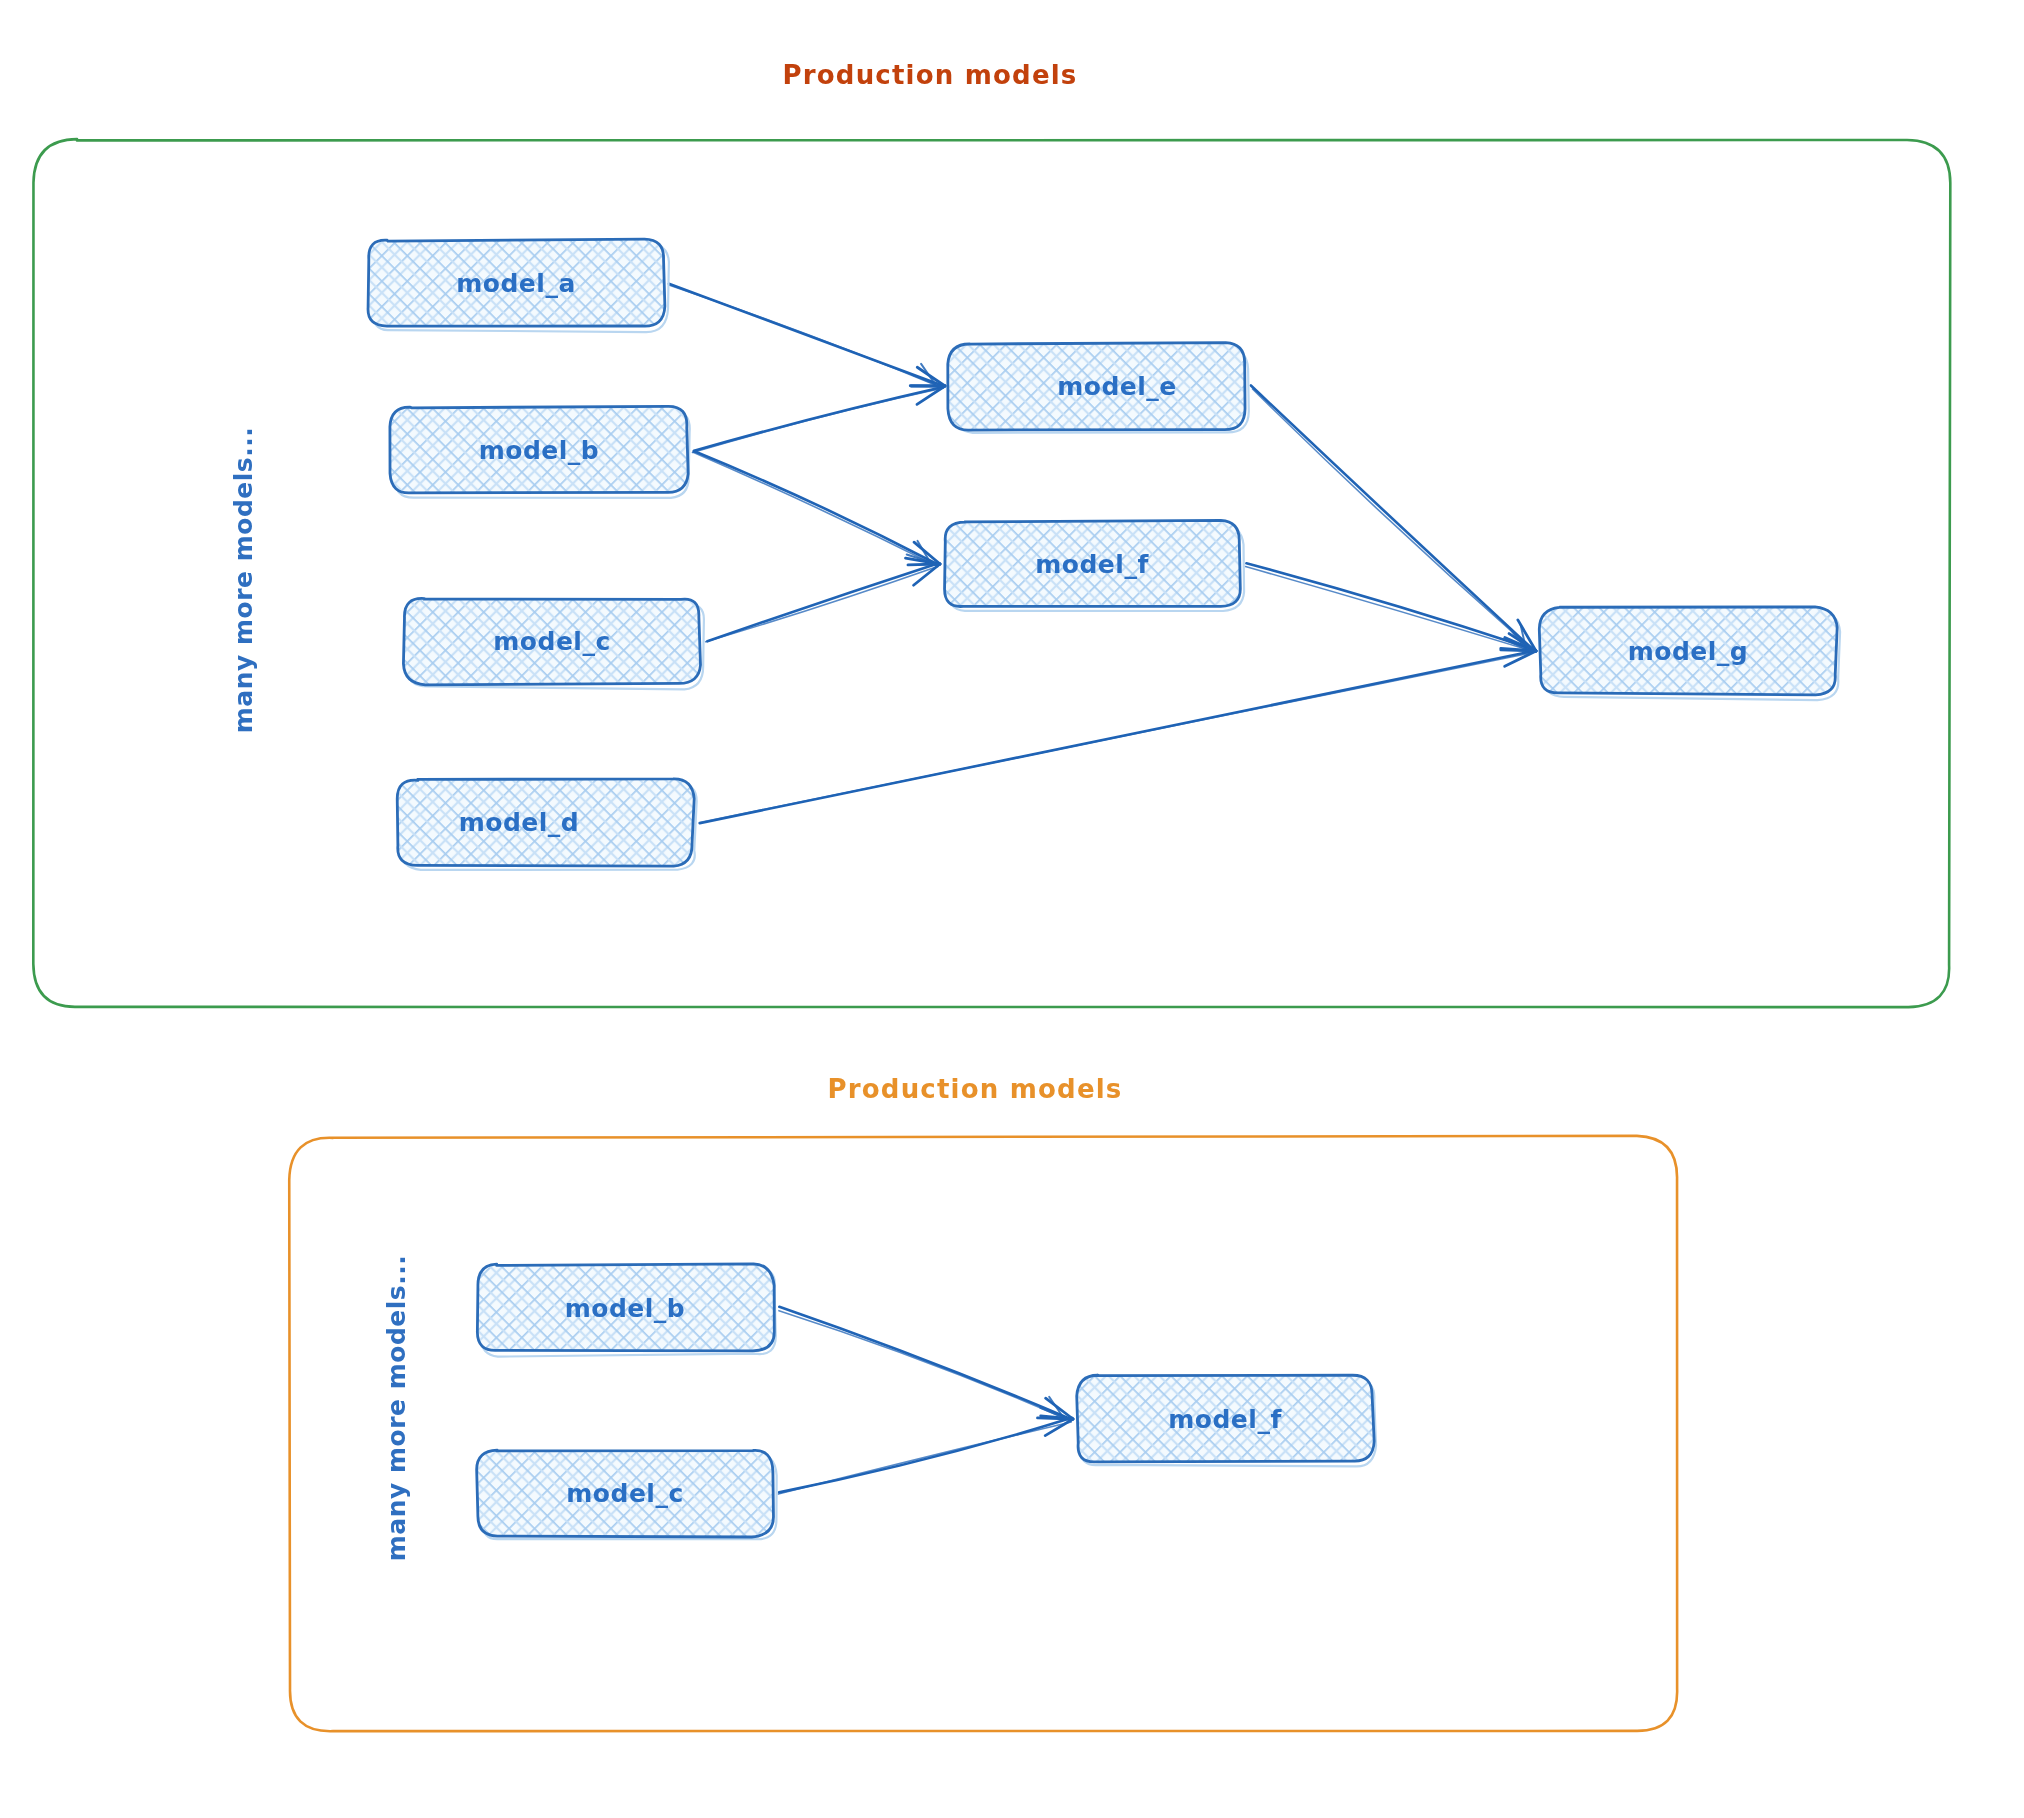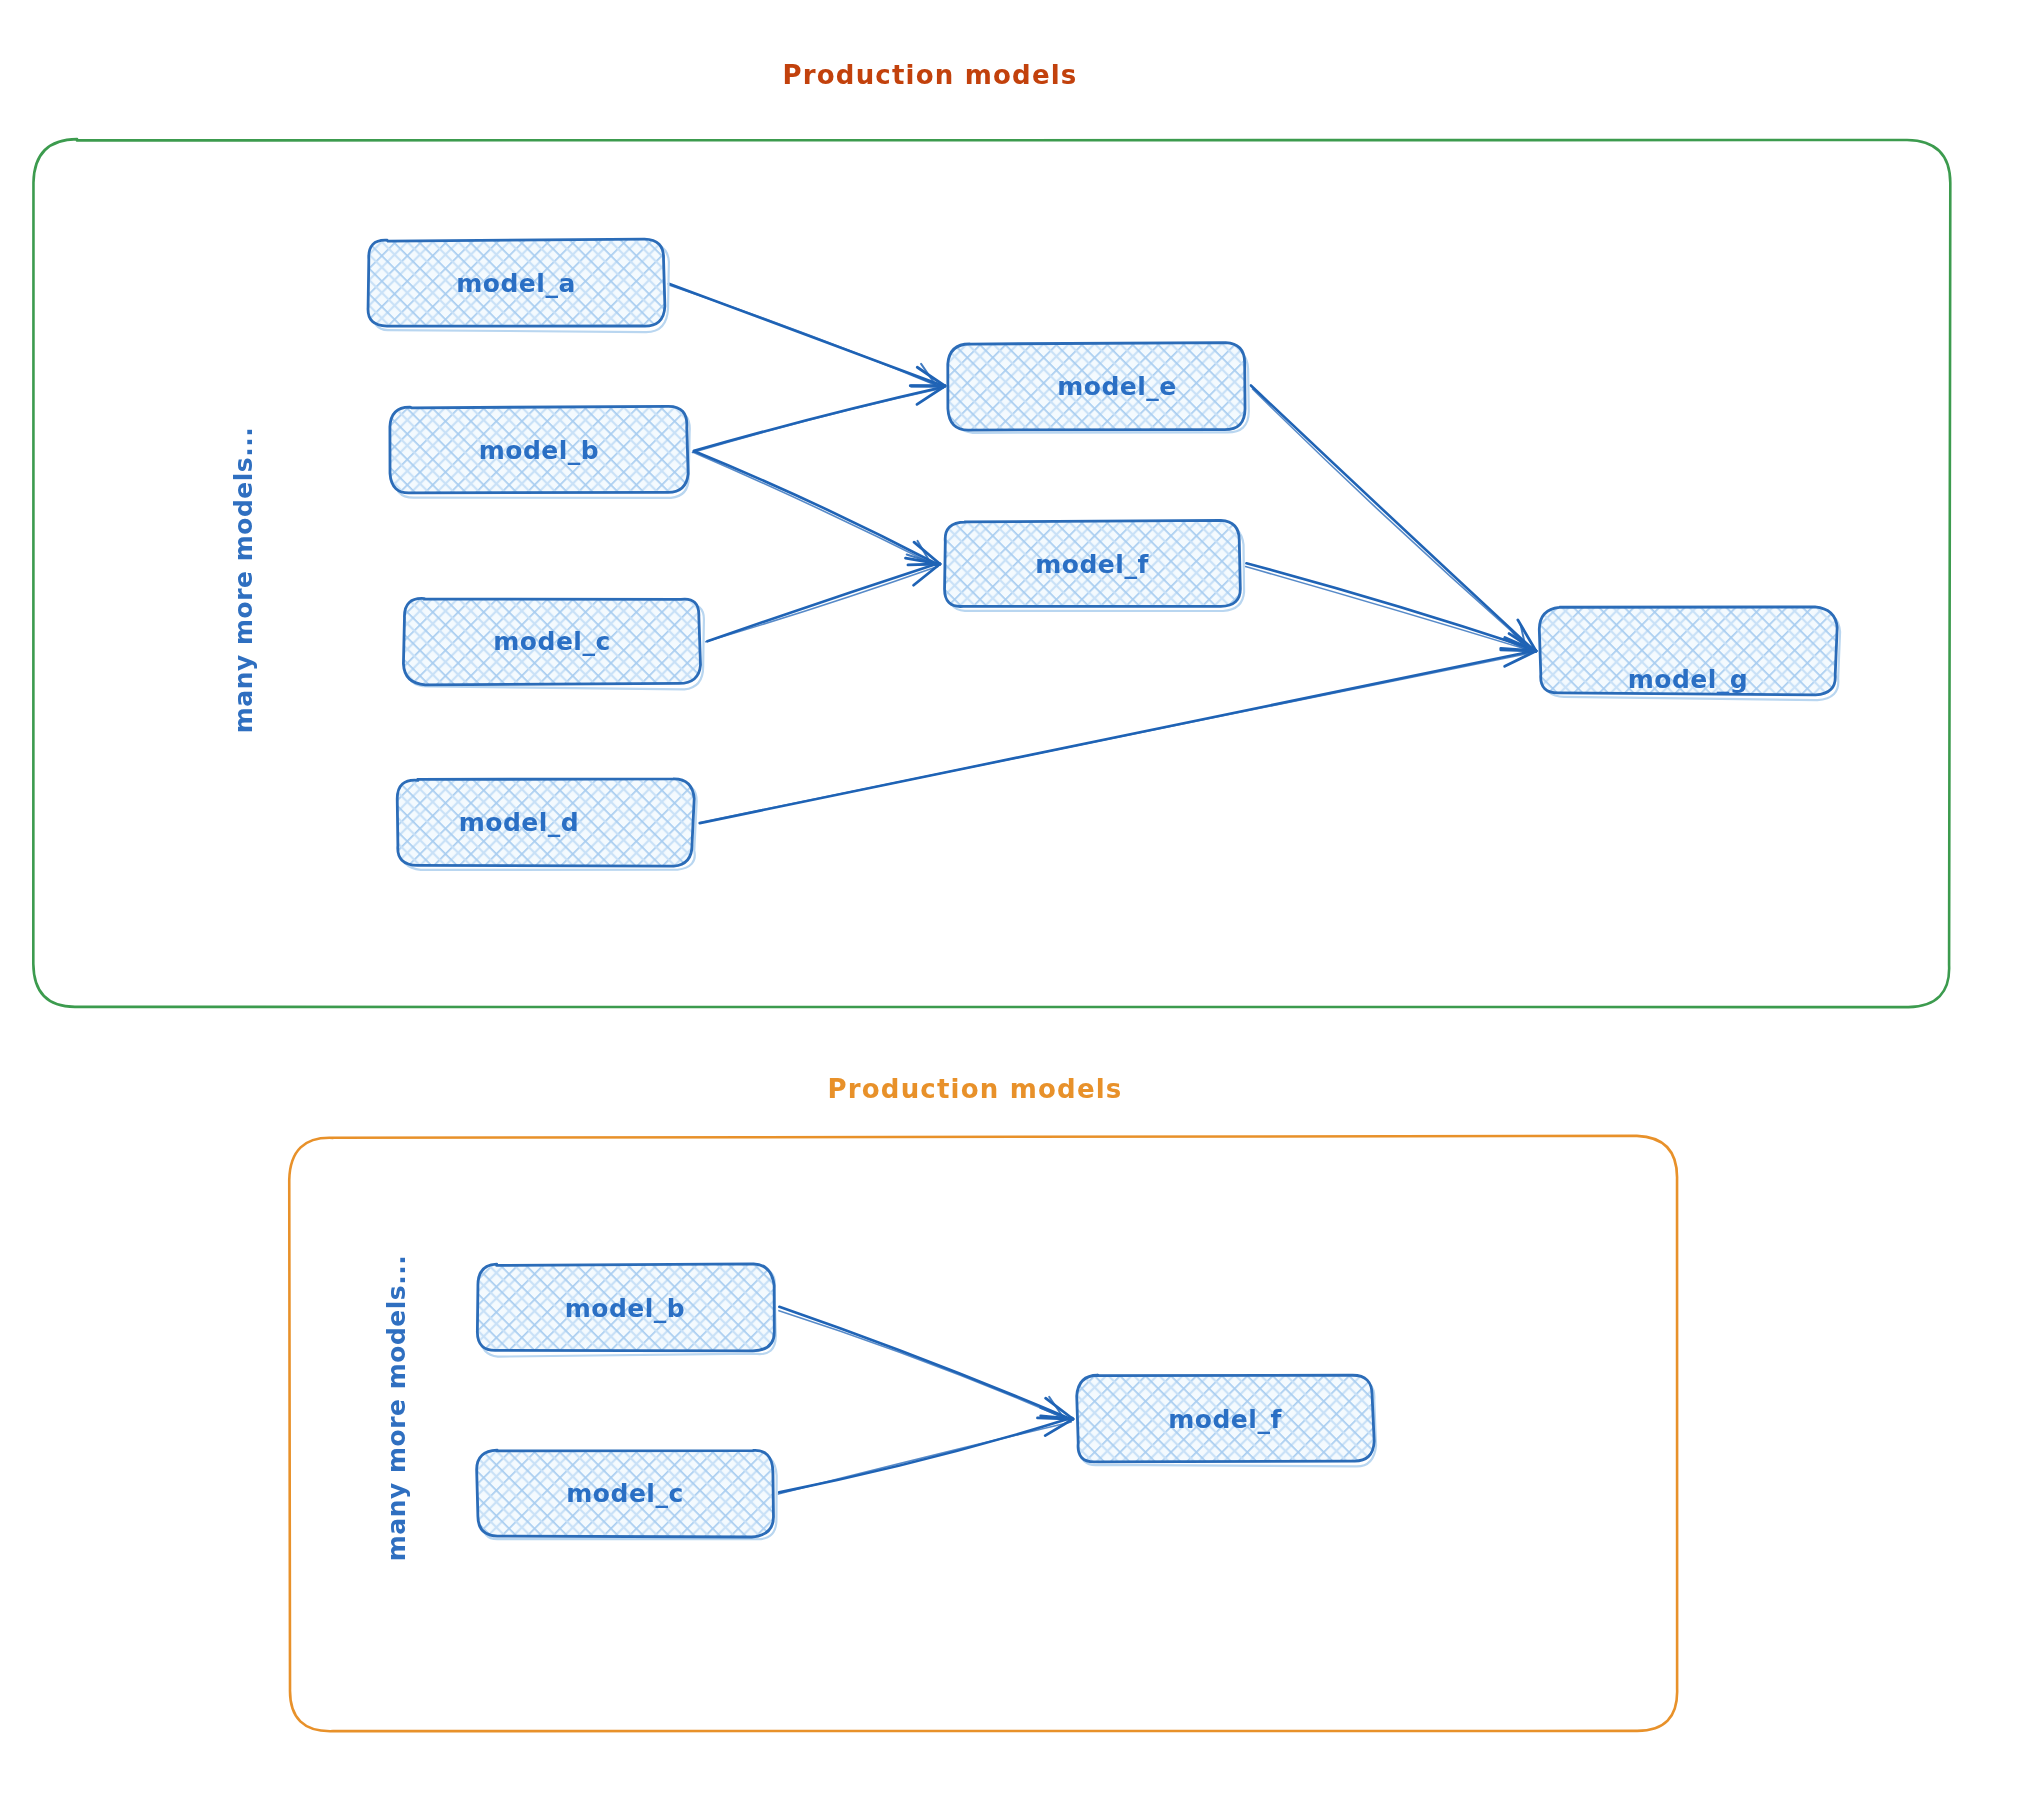--- a/index.html
+++ b/index.html
@@ -190,17 +190,17 @@
     <div class="lane-title" style="left: 930px; top: 60px; color: #c2410c;">Production models</div>
     <div class="vertical-label" style="left: 243px; top: 580px;">many more models...</div>
     <div class="lane-title" style="left: 975px; top: 1074px; color: rgb(232, 145, 42);">Production models</div>
     <div class="vertical-label" style="left: 396px; top: 1408px;">many more models...</div>
     <div class="node-label" style="left: 516px; top: 283px;">model_a</div>
     <div class="node-label" style="left: 539px; top: 450px;">model_b</div>
     <div class="node-label" style="left: 552px; top: 641px;">model_c</div>
     <div class="node-label" style="left: 519px; top: 822px;">model_d</div>
     <div class="node-label" style="left: 1097px; top: 386px; margin-left: 20px;">model_e</div>
     <div class="node-label" style="left: 1092px; top: 564px;">model_f</div>
-    <div class="node-label" style="left: 1688px; top: 679px;">model_g</div>
+    <div class="node-label" style="left: 1688px; top: 651px;">model_g</div>
     <div class="node-label" style="left: 625px; top: 1308px;">model_b</div>
     <div class="node-label" style="left: 625px; top: 1493px;">model_c</div>
     <div class="node-label" style="left: 1225px; top: 1419px;">model_f</div>
   </div>
 
 </body></html>

